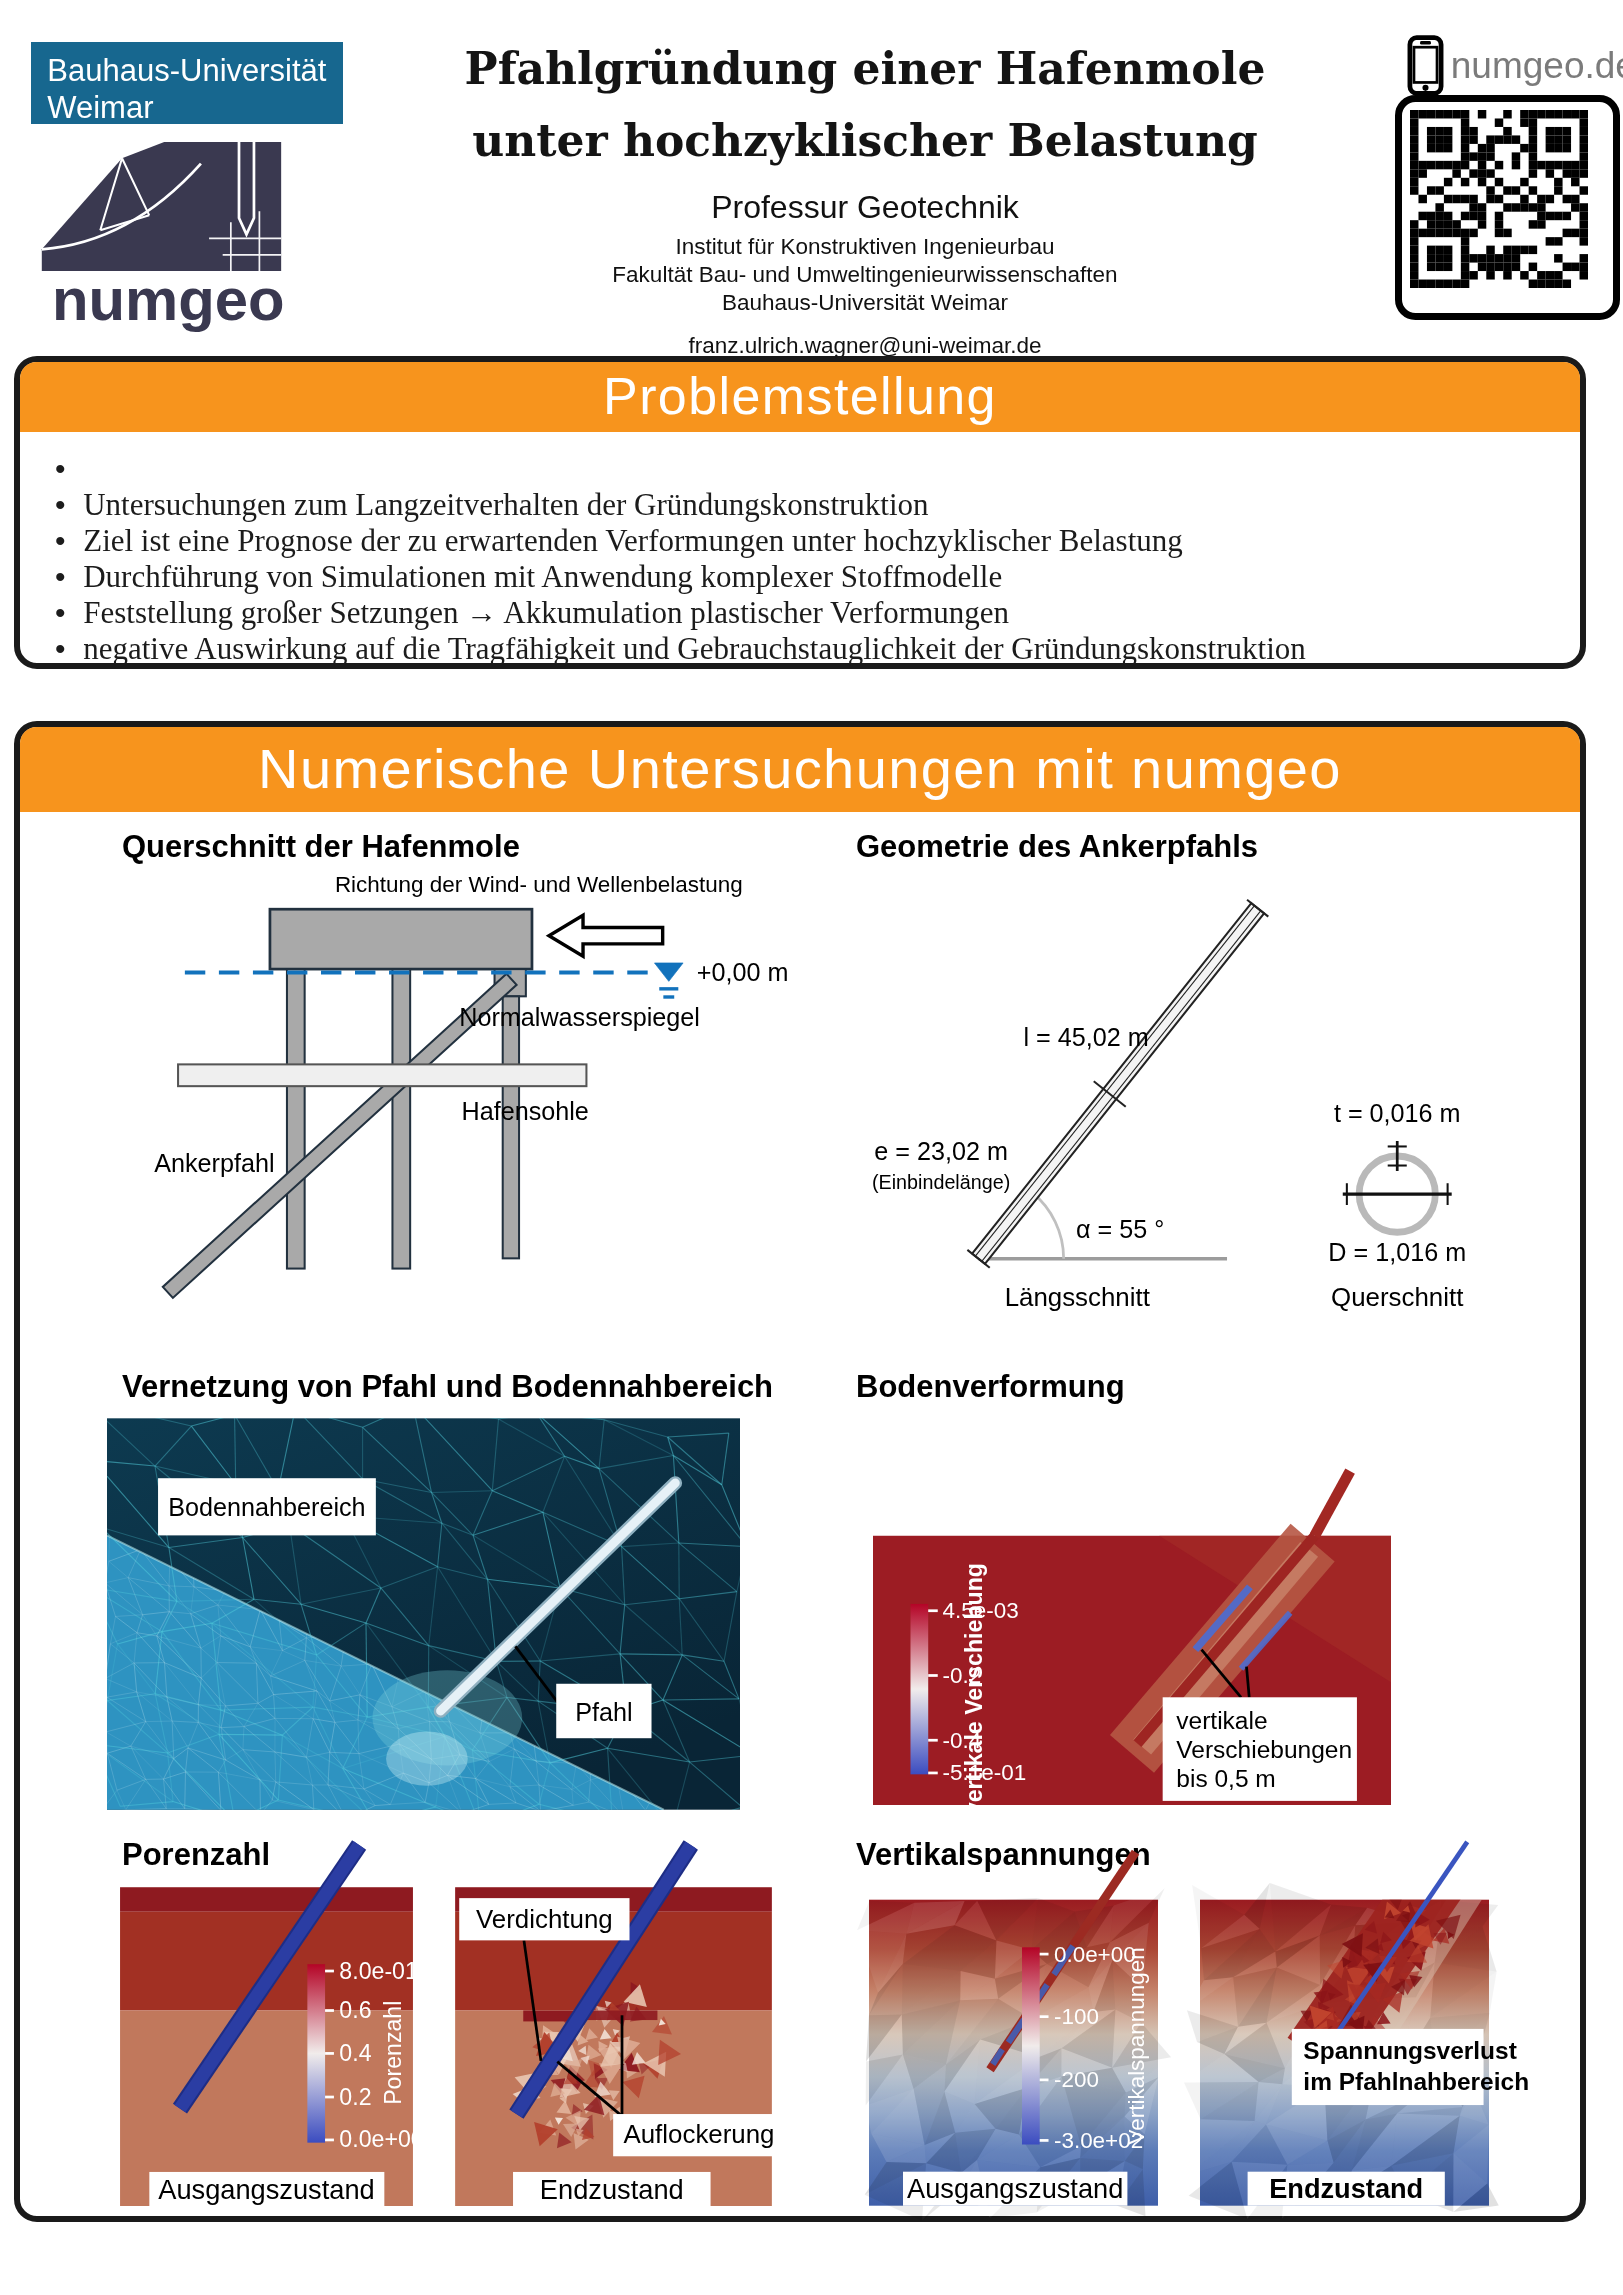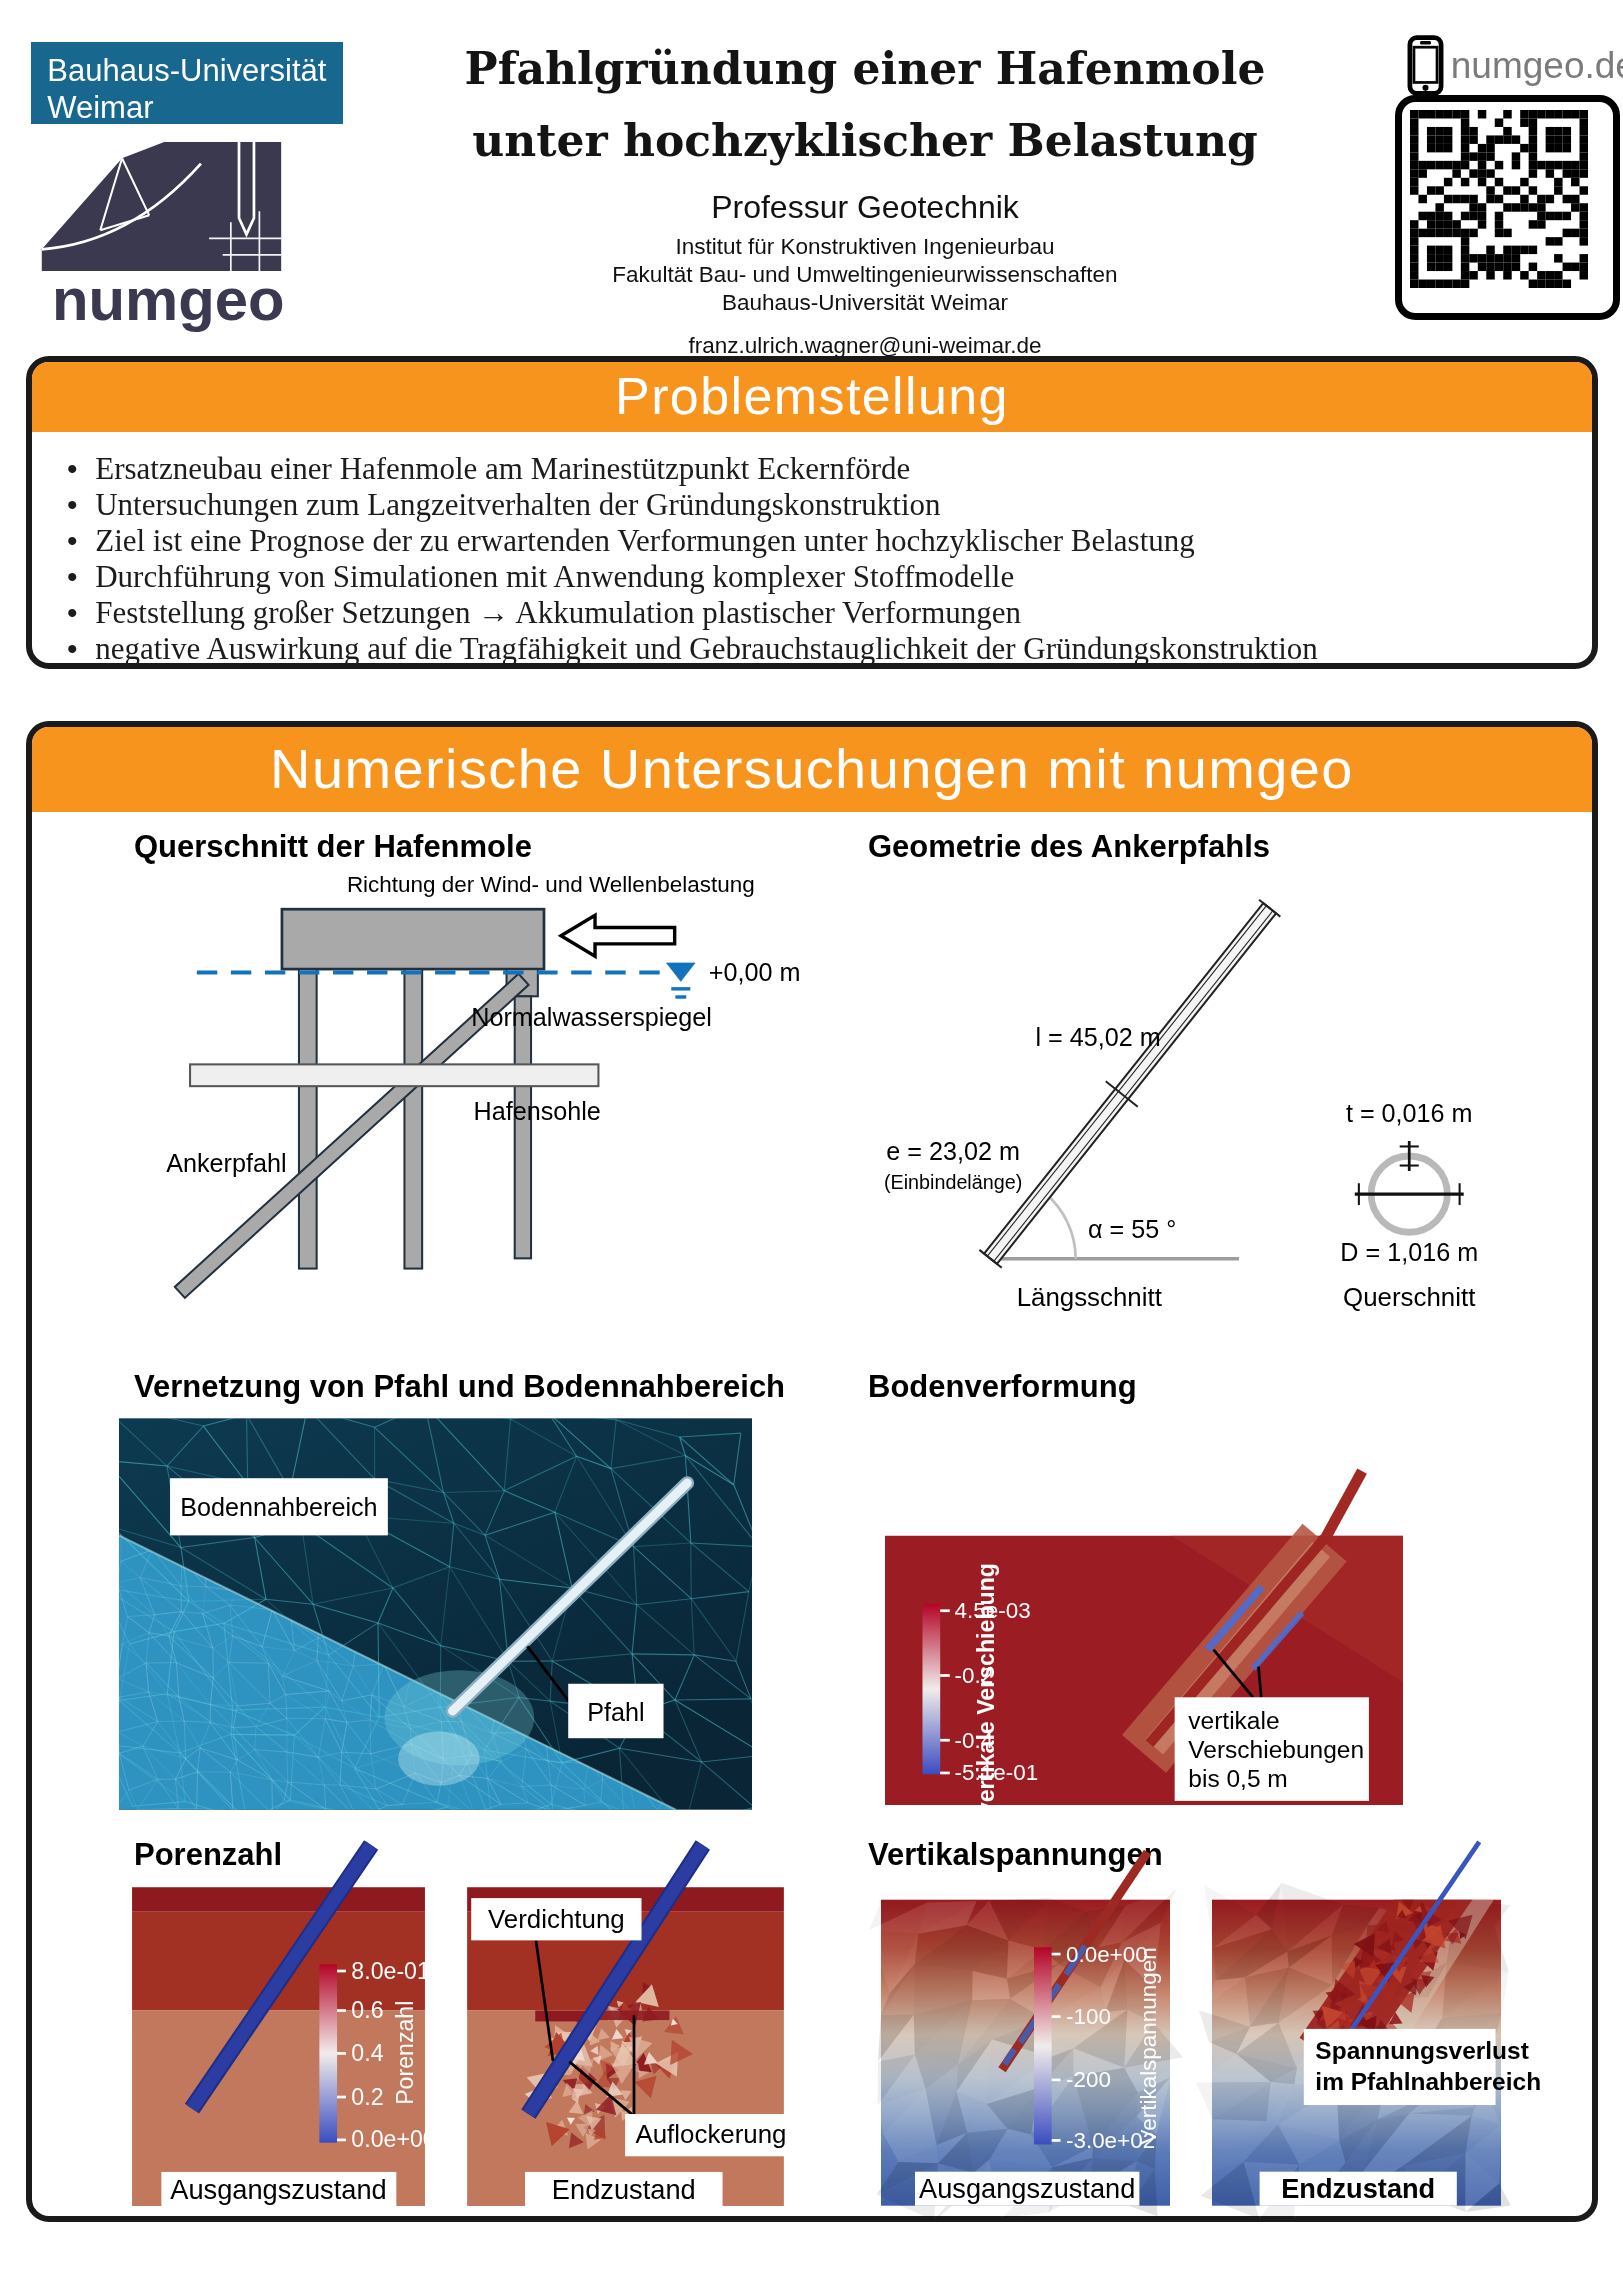--- a/index.html
+++ b/index.html
@@ -13,21 +13,21 @@
   .poster-title{font-family:"DejaVu Serif","Liberation Serif",serif;font-weight:bold;
                 font-size:44px;line-height:72px;color:#141414;}
   .chair{font-size:32px;margin-top:12.3px;}
   .inst{font-size:22.5px;line-height:28px;margin-top:6.8px;}
   .email{font-size:22.5px;margin-top:16.3px;}
   .qr-caption{left:1391px;top:35px;width:225px;display:flex;align-items:center;gap:6.8px;padding-left:16px;}
   .qr-caption span{font-size:37px;color:#7b7b7b;}
   .qr-frame{left:1395px;top:95px;width:195px;height:195px;border:7.5px solid #000;
             border-radius:20.4px;padding:8.2px;background:#fff;}
   
-  .secbox{left:26px;width:1572px;border:6.1px solid #1a1a1a;border-radius:23px;
+  .secbox{left:14px;width:1572px;border:6.1px solid #1a1a1a;border-radius:23px;
           background:#fff;box-sizing:border-box;overflow:visible;}
   .sechead{border-radius:16.3px 16.3px 0 0;background:#F7941D;color:#fff;text-align:center;
            letter-spacing:1.4px;overflow:hidden;}
   #problem-box{top:356px;height:313px;}
   #problem-box .sechead{height:70px;font-size:52px;line-height:68px;}
   #numerics-box{top:721px;height:1501px;}
   #numerics-box .sechead{height:85px;font-size:56px;line-height:83px;}
   .bullets{padding:19px 27px 0 35px;}
   .bullet-row{display:flex;align-items:baseline;font-family:"Liberation Serif",serif;
               font-size:31px;line-height:36px;color:#1c1c1c;}
@@ -350,21 +350,20 @@
           <rect x="234" y="260" width="13" height="13"></rect>
         </g>
     </svg>
   </div>
 
   <div class="abs secbox" id="problem-box">
     <div class="sechead">Problemstellung</div>
     <div class="bullets">
       <div class="bullet-row">
           <span class="dot">•</span>
-          <span>Ersatzneubau einer Hafenmole am Marinestützpunkt Eckernförde</span>
         </div>
       <div class="bullet-row">
           <span class="dot">•</span>
           <span>Untersuchungen zum Langzeitverhalten der Gründungskonstruktion</span>
         </div>
       <div class="bullet-row">
           <span class="dot">•</span>
           <span>Ziel ist eine Prognose der zu erwartenden Verformungen unter hochzyklischer Belastung</span>
         </div>
       <div class="bullet-row">

